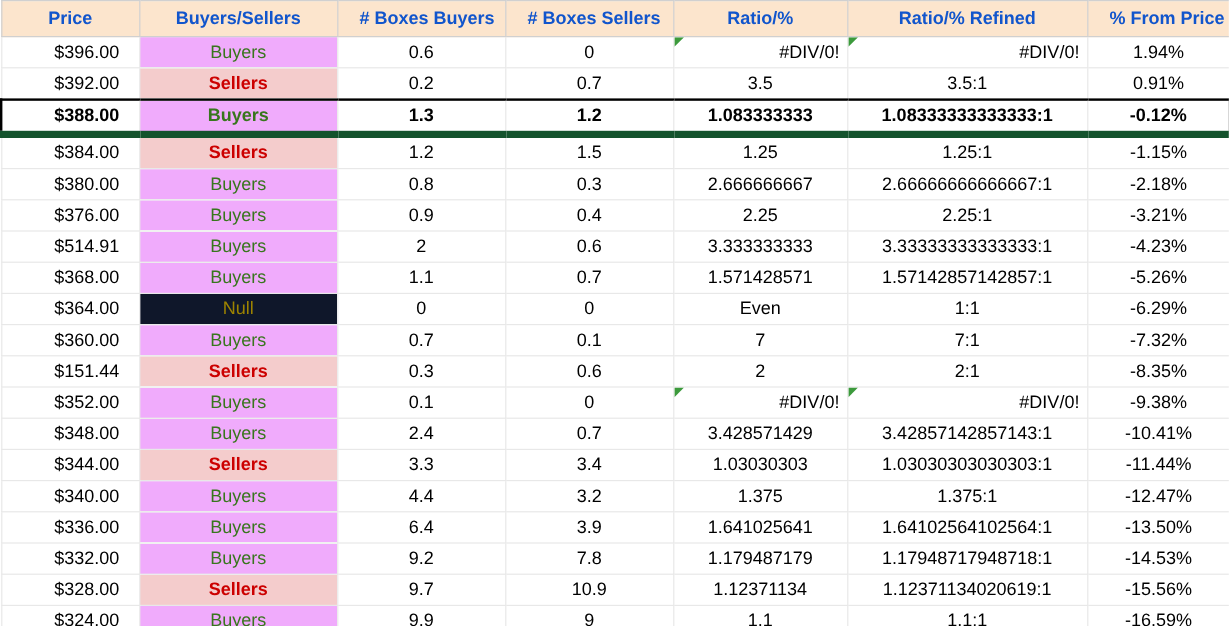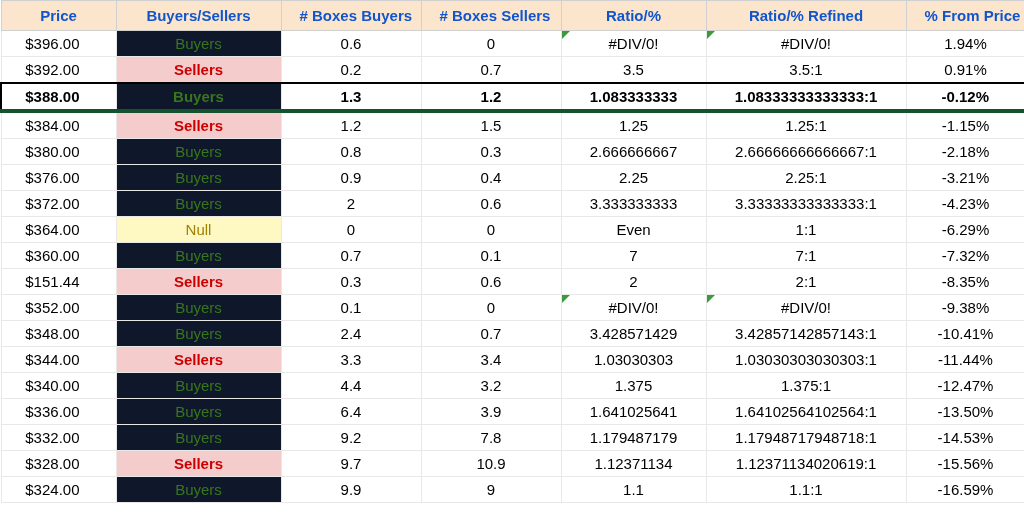--- a/index.html
+++ b/index.html
@@ -26,36 +26,36 @@
     white-space: nowrap;
   }
   td {
     border: 1px solid #e8e8e8;
     padding: 4px 6px;
     text-align: center;
     height: 25px;
     white-space: nowrap;
     overflow: hidden;
   }
-  .price-cell { text-align: right; padding-right: 36px; }
-  .buyers { background: #0f172a; color: #38761d; }
+  .price-cell { text-align: right; padding-right: 16px; }
+  .buyers { background: #f0abfc; color: #38761d; }
   .sellers { background: #f4cccc; color: #cc0000; font-weight: bold; }
-  .null   { background: #fef9c3; color: #9d8300; text-align: center; }
-  .flag-cell { position: relative; }
+  .null   { background: #0f172a; color: #9d8300; text-align: center; }
+  .flag-cell { position: relative; text-align: right; }
   .flag-cell::before {
     content: "";
     position: absolute;
     top: 0; left: 0;
     border-top: 8px solid #3c9a3c;
     border-right: 8px solid transparent;
   }
   tr.hl td {
     font-weight: bold;
     border-top: 2px solid #000;
-    border-bottom: 4px solid #14532d;
+    border-bottom: 6px solid #14532d;
   }
   tr.hl td:first-child { border-left: 2px solid #000; }
   tr.hl td:last-child  { border-right: 2px solid #000; }
   col.c0 { width: 115px; }
   col.c1 { width: 165px; }
   col.c2 { width: 140px; }
   col.c3 { width: 140px; }
   col.c4 { width: 145px; }
   col.c5 { width: 200px; }
   col.c6 { width: 119px; }
@@ -133,29 +133,38 @@
       <tr>
         <td class="price-cell">$376.00</td>
         <td class="buyers">Buyers</td>
         <td>0.9</td>
         <td>0.4</td>
         <td class="">2.25</td>
         <td class="">2.25:1</td>
         <td>-3.21%</td>
       </tr>
       <tr>
-        <td class="price-cell">$372.00</td>
+        <td class="price-cell">$514.91</td>
         <td class="buyers">Buyers</td>
         <td>2</td>
         <td>0.6</td>
         <td class="">3.333333333</td>
         <td class="">3.33333333333333:1</td>
         <td>-4.23%</td>
       </tr>
       <tr>
+        <td class="price-cell">$368.00</td>
+        <td class="buyers">Buyers</td>
+        <td>1.1</td>
+        <td>0.7</td>
+        <td class="">1.571428571</td>
+        <td class="">1.57142857142857:1</td>
+        <td>-5.26%</td>
+      </tr>
+      <tr>
         <td class="price-cell">$364.00</td>
         <td class="null">Null</td>
         <td>0</td>
         <td>0</td>
         <td class="">Even</td>
         <td class="">1:1</td>
         <td>-6.29%</td>
       </tr>
       <tr>
         <td class="price-cell">$360.00</td>

